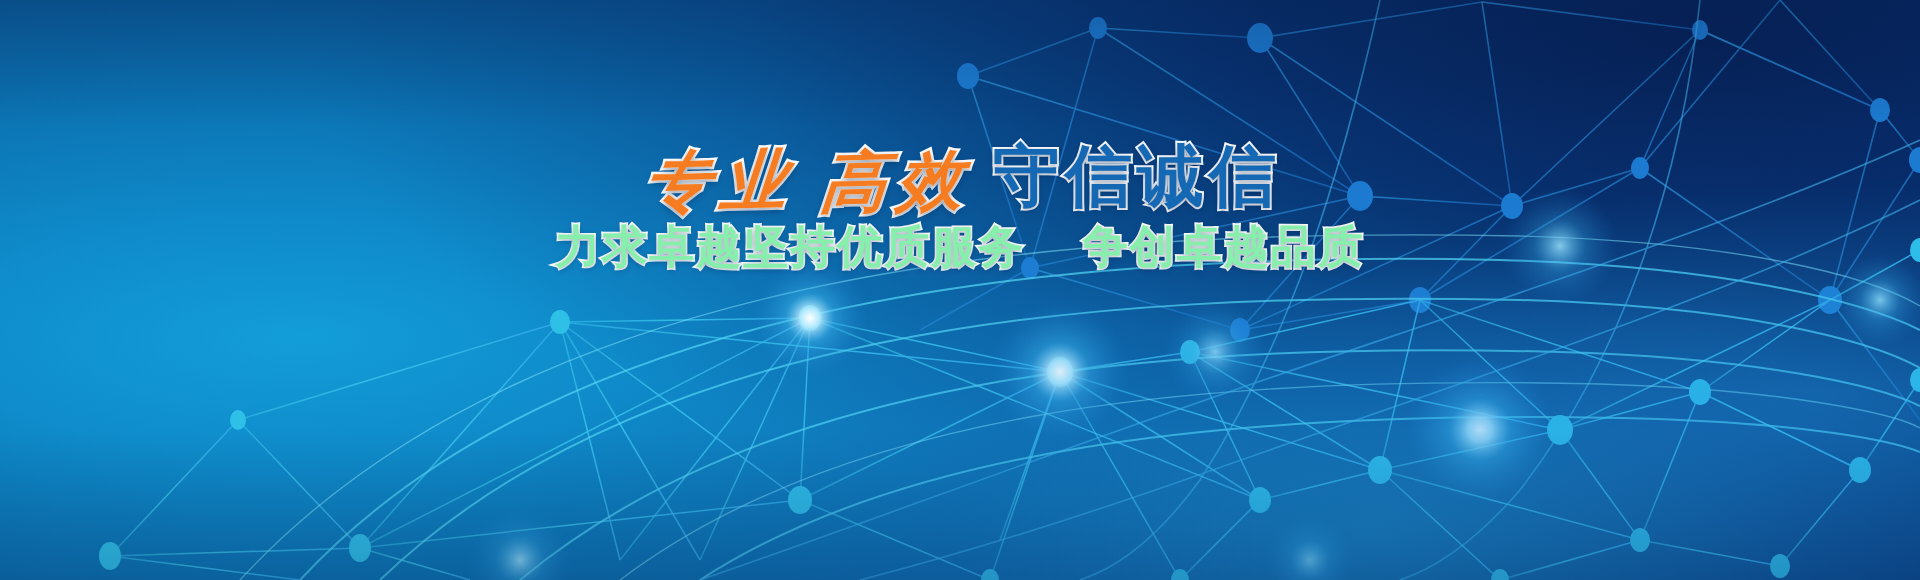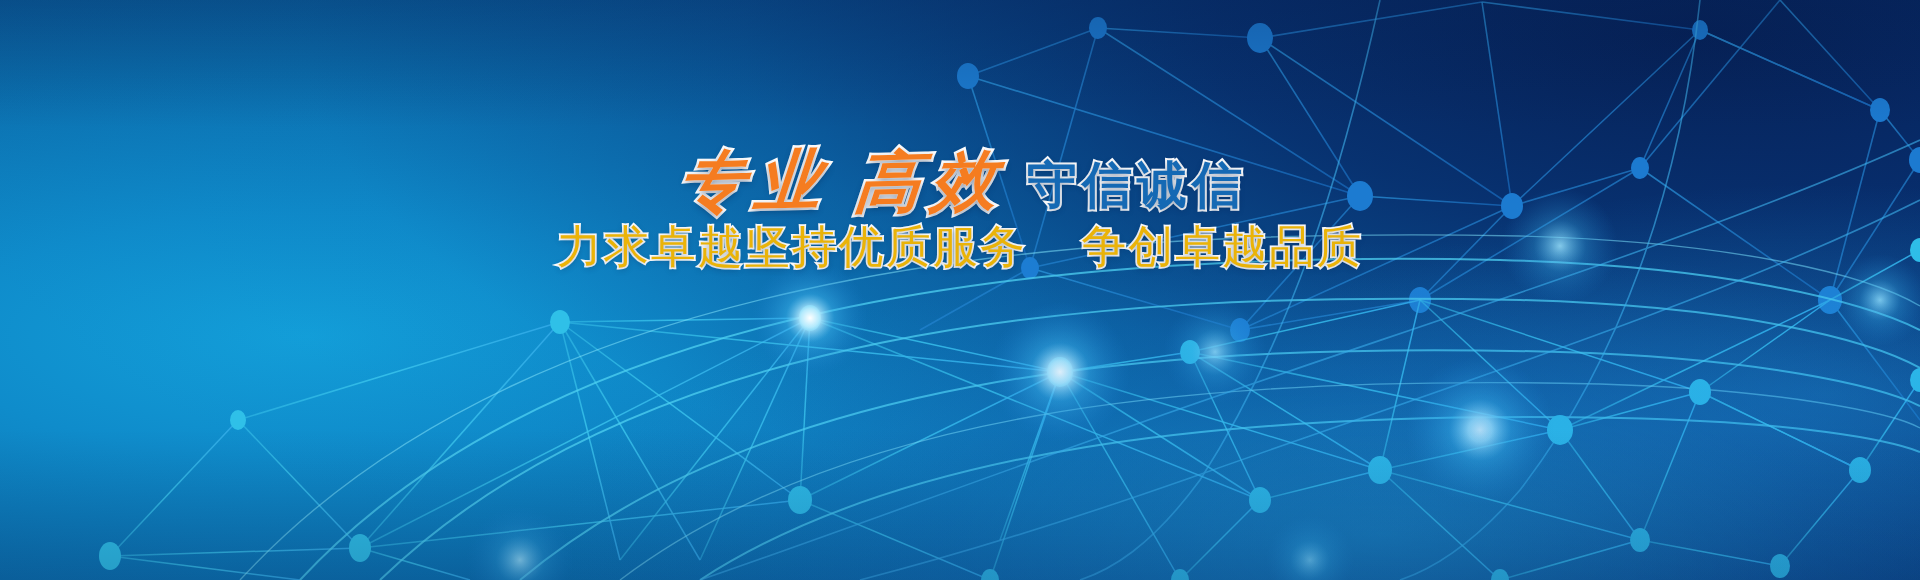--- a/index.html
+++ b/index.html
@@ -69,39 +69,39 @@
     padding:0 6px;
     -webkit-text-stroke:5px #ffffff;
     paint-order:stroke fill;
     text-shadow:
       0 0 1px #ffffff,
       0 3px 7px rgba(3,28,70,0.45);
     transform:skewX(-6deg) rotate(-1.4deg);
   }
 
   .outline-blue{
-    font-family:Liberation Sans, sans-serif;
-    font-size:50px;
+    font-family:Liberation Serif, serif;
+    font-size:67px;
     font-weight:700;
     color:#1569b4;
     letter-spacing:5px;
     line-height:1;
     margin-left:14px;
     margin-bottom:4px;
     -webkit-text-stroke:4px #ffffff;
     paint-order:stroke fill;
     text-shadow:0 2px 6px rgba(3,28,70,0.40);
   }
 
   .line2{
     margin-top:10px;
     font-family:"DejaVu Sans","Liberation Sans",sans-serif;
     font-size:45px;
-    font-weight:400;
-    color:#eab308;
+    font-weight:700;
+    color:#86efac;
     letter-spacing:2px;
     line-height:1;
     white-space:nowrap;
     -webkit-text-stroke:3.5px #ffffff;
     paint-order:stroke fill;
     text-shadow:0 2px 6px rgba(3,28,70,0.38);
   }
   .line2 .gap{ display:inline-block; width:22px; }
 </style>
 </head>

